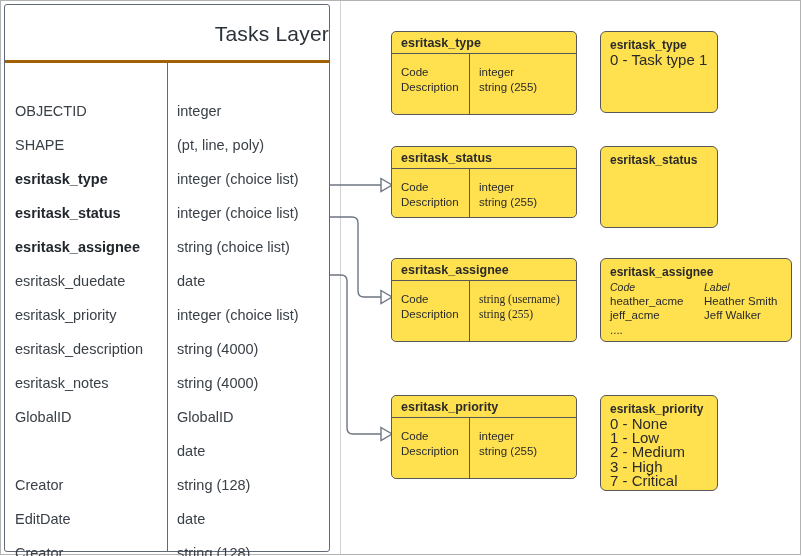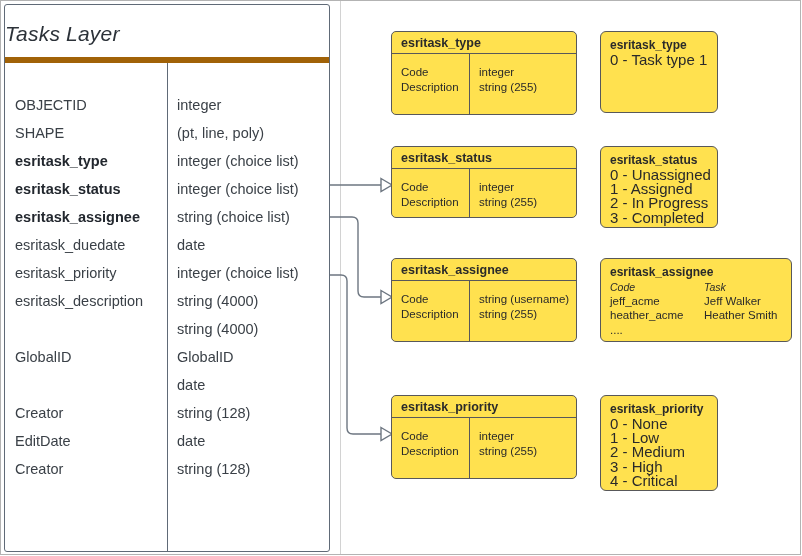--- a/index.html
+++ b/index.html
@@ -53,27 +53,26 @@
     border: 1px solid #606a77;
     border-radius: 3px;
     box-sizing: border-box;
   }
   .entity-main-title {
     position: absolute;
     left: 0; top: 0;
     width: 100%;
     height: 58px;
     line-height: 58px;
-    text-align: left;
+    text-align: right;
     font-size: 21px;
     color: #2c3239;
-    border-bottom: 6px solid #a16207;
+    border-bottom: 3px solid #a16207;
     box-sizing: border-box;
     letter-spacing: 0.2px;
-    font-style: italic;
   }
   .entity-main-body {
     position: absolute;
     left: 0;
     top: 58px;
     width: 100%;
     height: 488px;
     box-sizing: border-box;
   }
   .col-divider-main {
@@ -90,20 +89,21 @@
     top: 28px;
     width: 100%;
   }
   .field-row {
     position: relative;
     height: 28px;
     line-height: 28px;
     font-size: 14.5px;
     color: #3a4047;
     white-space: nowrap;
+    margin-top: 6px;
   }
   .field-name {
     position: absolute;
     left: 10px;
     top: 0;
   }
   .field-type {
     position: absolute;
     left: 172px;
     top: 0;
@@ -242,20 +242,21 @@
           </div>
           <div class="field-row">
             <span class="field-name">esritask_priority</span>
             <span class="field-type">integer (choice list)</span>
           </div>
           <div class="field-row">
             <span class="field-name">esritask_description</span>
             <span class="field-type">string (4000)</span>
           </div>
           <div class="field-row">
+            <span class="field-name">esritask_notes</span>
             <span class="field-type">string (4000)</span>
           </div>
           <div class="field-row">
             <span class="field-name">GlobalID</span>
             <span class="field-type">GlobalID</span>
           </div>
           <div class="field-row">
             <span class="field-type">date</span>
           </div>
           <div class="field-row">
@@ -321,21 +322,21 @@
   </div>
 
   <div class="ytable" id="tbl-assignee" style="left:391px; top:258px; width:186px; height:84px;">
     <div class="ytable-title">esritask_assignee</div>
     <div class="ytable-body">
       <div class="ytable-coldiv" style="left:77px;"></div>
       <div class="ycol" style="left:9px;">
         <div>Code</div>
         <div>Description</div>
       </div>
-      <div class="ycol" style="left:87px;">
+      <div class="ycol" style="left:87px;font-family:Liberation Serif, serif;">
         <div>string  (username)</div>
         <div>string (255)</div>
       </div>
     </div>
   </div>
 
   <div class="ytable" id="tbl-priority" style="left:391px; top:395px; width:186px; height:84px;">
     <div class="ytable-title">esritask_priority</div>
     <div class="ytable-body">
       <div class="ytable-coldiv" style="left:77px;"></div>
@@ -352,54 +353,48 @@
 
   <div class="ynote" style="left:600px; top:31px; width:118px; height:82px;">
     <div class="ynote-title">esritask_type</div>
     <div>
       <div class="ynote-line">0 - Task type 1</div>
     </div>
   </div>
 
   <div class="ynote" style="left:600px; top:146px; width:118px; height:82px;">
     <div class="ynote-title">esritask_status</div>
-    <div>
-      <div class="ynote-line">0 - Unassigned</div>
-      <div class="ynote-line">1 - Assigned</div>
-      <div class="ynote-line">2 - In Progress</div>
-      <div class="ynote-line">3 - Completed</div>
-    </div>
   </div>
 
   <div class="ynote" style="left:600px; top:258px; width:192px; height:84px;">
     <div class="ynote-title">esritask_assignee</div>
     <div class="ynote-cols">
       <div class="ynote-row hdr">
         <span class="c1">Code</span>
-        <span class="c2">Task</span>
+        <span class="c2">Label</span>
+      </div>
+      <div class="ynote-row">
+        <span class="c1">heather_acme</span>
+        <span class="c2">Heather Smith</span>
       </div>
       <div class="ynote-row">
         <span class="c1">jeff_acme</span>
         <span class="c2">Jeff Walker</span>
-      </div>
-      <div class="ynote-row">
-        <span class="c1">heather_acme</span>
-        <span class="c2">Heather Smith</span>
       </div>
       <div class="ynote-row">
         <span class="c1">....</span>
         <span class="c2"></span>
       </div>
     </div>
   </div>
 
   <div class="ynote" style="left:600px; top:395px; width:118px; height:96px;">
     <div class="ynote-title">esritask_priority</div>
     <div>
       <div class="ynote-line">0 - None</div>
       <div class="ynote-line">1 - Low</div>
       <div class="ynote-line">2 - Medium</div>
       <div class="ynote-line">3 - High</div>
-      <div class="ynote-line">4 - Critical</div>
+      <div class="ynote-line">7 - Critical</div>
     </div>
   </div>
 
 </div>
 
 </body></html>

